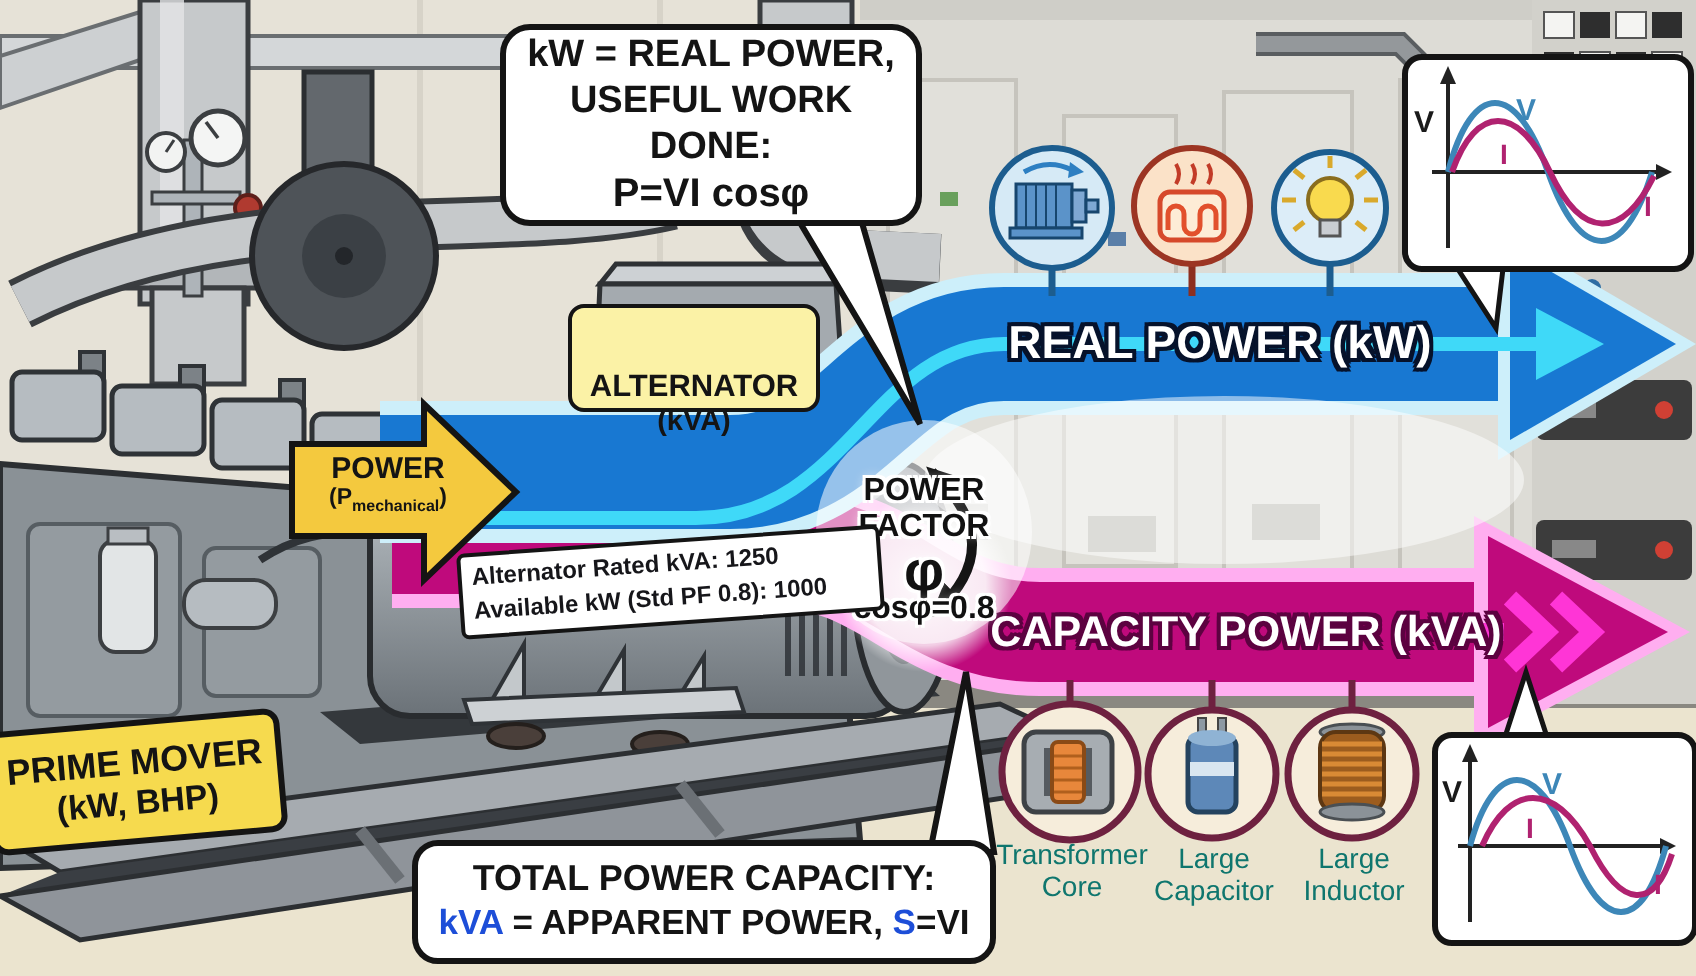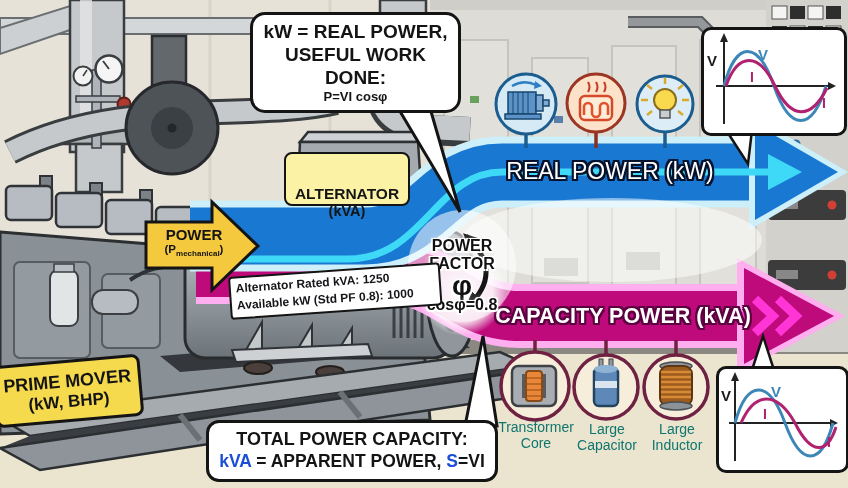--- a/index.html
+++ b/index.html
@@ -306,35 +306,35 @@
       <ellipse cx="676" cy="406" rx="16" ry="4" fill="#8b9298" stroke="#4a4f53" stroke-width="1.5"></ellipse>
     </g>
   </g>
 
   <polygon points="146,222 212,222 212,202 258,246 212,290 212,268 146,268" fill="#f4c93e" stroke="#141414" stroke-width="3"></polygon>
 </svg>
 
 <div class="bubble ctr" style="left:250px;top:12px;width:205px;height:95px;position:absolute;">
   <div class="l" style="font-size:19px;">kW = REAL POWER,</div>
   <div class="l" style="font-size:19px;">USEFUL WORK DONE:</div>
-  <div class="l" style="font-size:13px;">P=VI cosφ</div>
+  <div class="l" style="font-size:20px;">P=VI cosφ</div>
 </div>
 
 <div class="ylabel ctr ov" style="left:284px;top:152px;width:122px;height:50px;">
   <div class="l" style="font-size:15.5px;margin-top:46px;">ALTERNATOR</div>
   <div class="l" style="font-size:14.5px;">(kVA)</div>
 </div>
 
 <div class="ov ctr" style="left:144px;top:226px;width:100px;">
   <div style="font-size:15px;font-weight:900;color:#141414;">POWER</div>
   <div style="font-size:11.5px;font-weight:800;color:#141414;"><span>(P</span><sub style="font-size:8px;">mechanical</sub><span>)</span></div>
 </div>
 
 
-<div class="ov ctr outline-dark" style="left:480px;top:158px;width:260px;font-size:23px;font-weight:400;">REAL POWER (kW)</div>
+<div class="ov ctr outline-dark" style="left:480px;top:158px;width:260px;font-size:23px;font-weight:700;">REAL POWER (kW)</div>
 
 <div class="ov ctr outline-mag" style="left:488px;top:304px;width:270px;font-size:21.5px;font-weight:900;">CAPACITY POWER (kVA)</div>
 
 
 <div class="ov ctr" style="left:415px;top:237px;width:94px;">
   <div class="halo-white" style="font-size:16px;font-weight:900;line-height:1.1;">POWER</div>
   <div class="halo-white" style="font-size:16px;font-weight:900;line-height:1.1;">FACTOR</div>
   <div class="halo-white" style="font-size:28px;font-weight:900;line-height:1.0;">φ</div>
 </div>
 <div class="ov ctr halo-white" style="left:414px;top:296px;width:96px;font-size:16px;font-weight:900;">cosφ=0.8</div>

